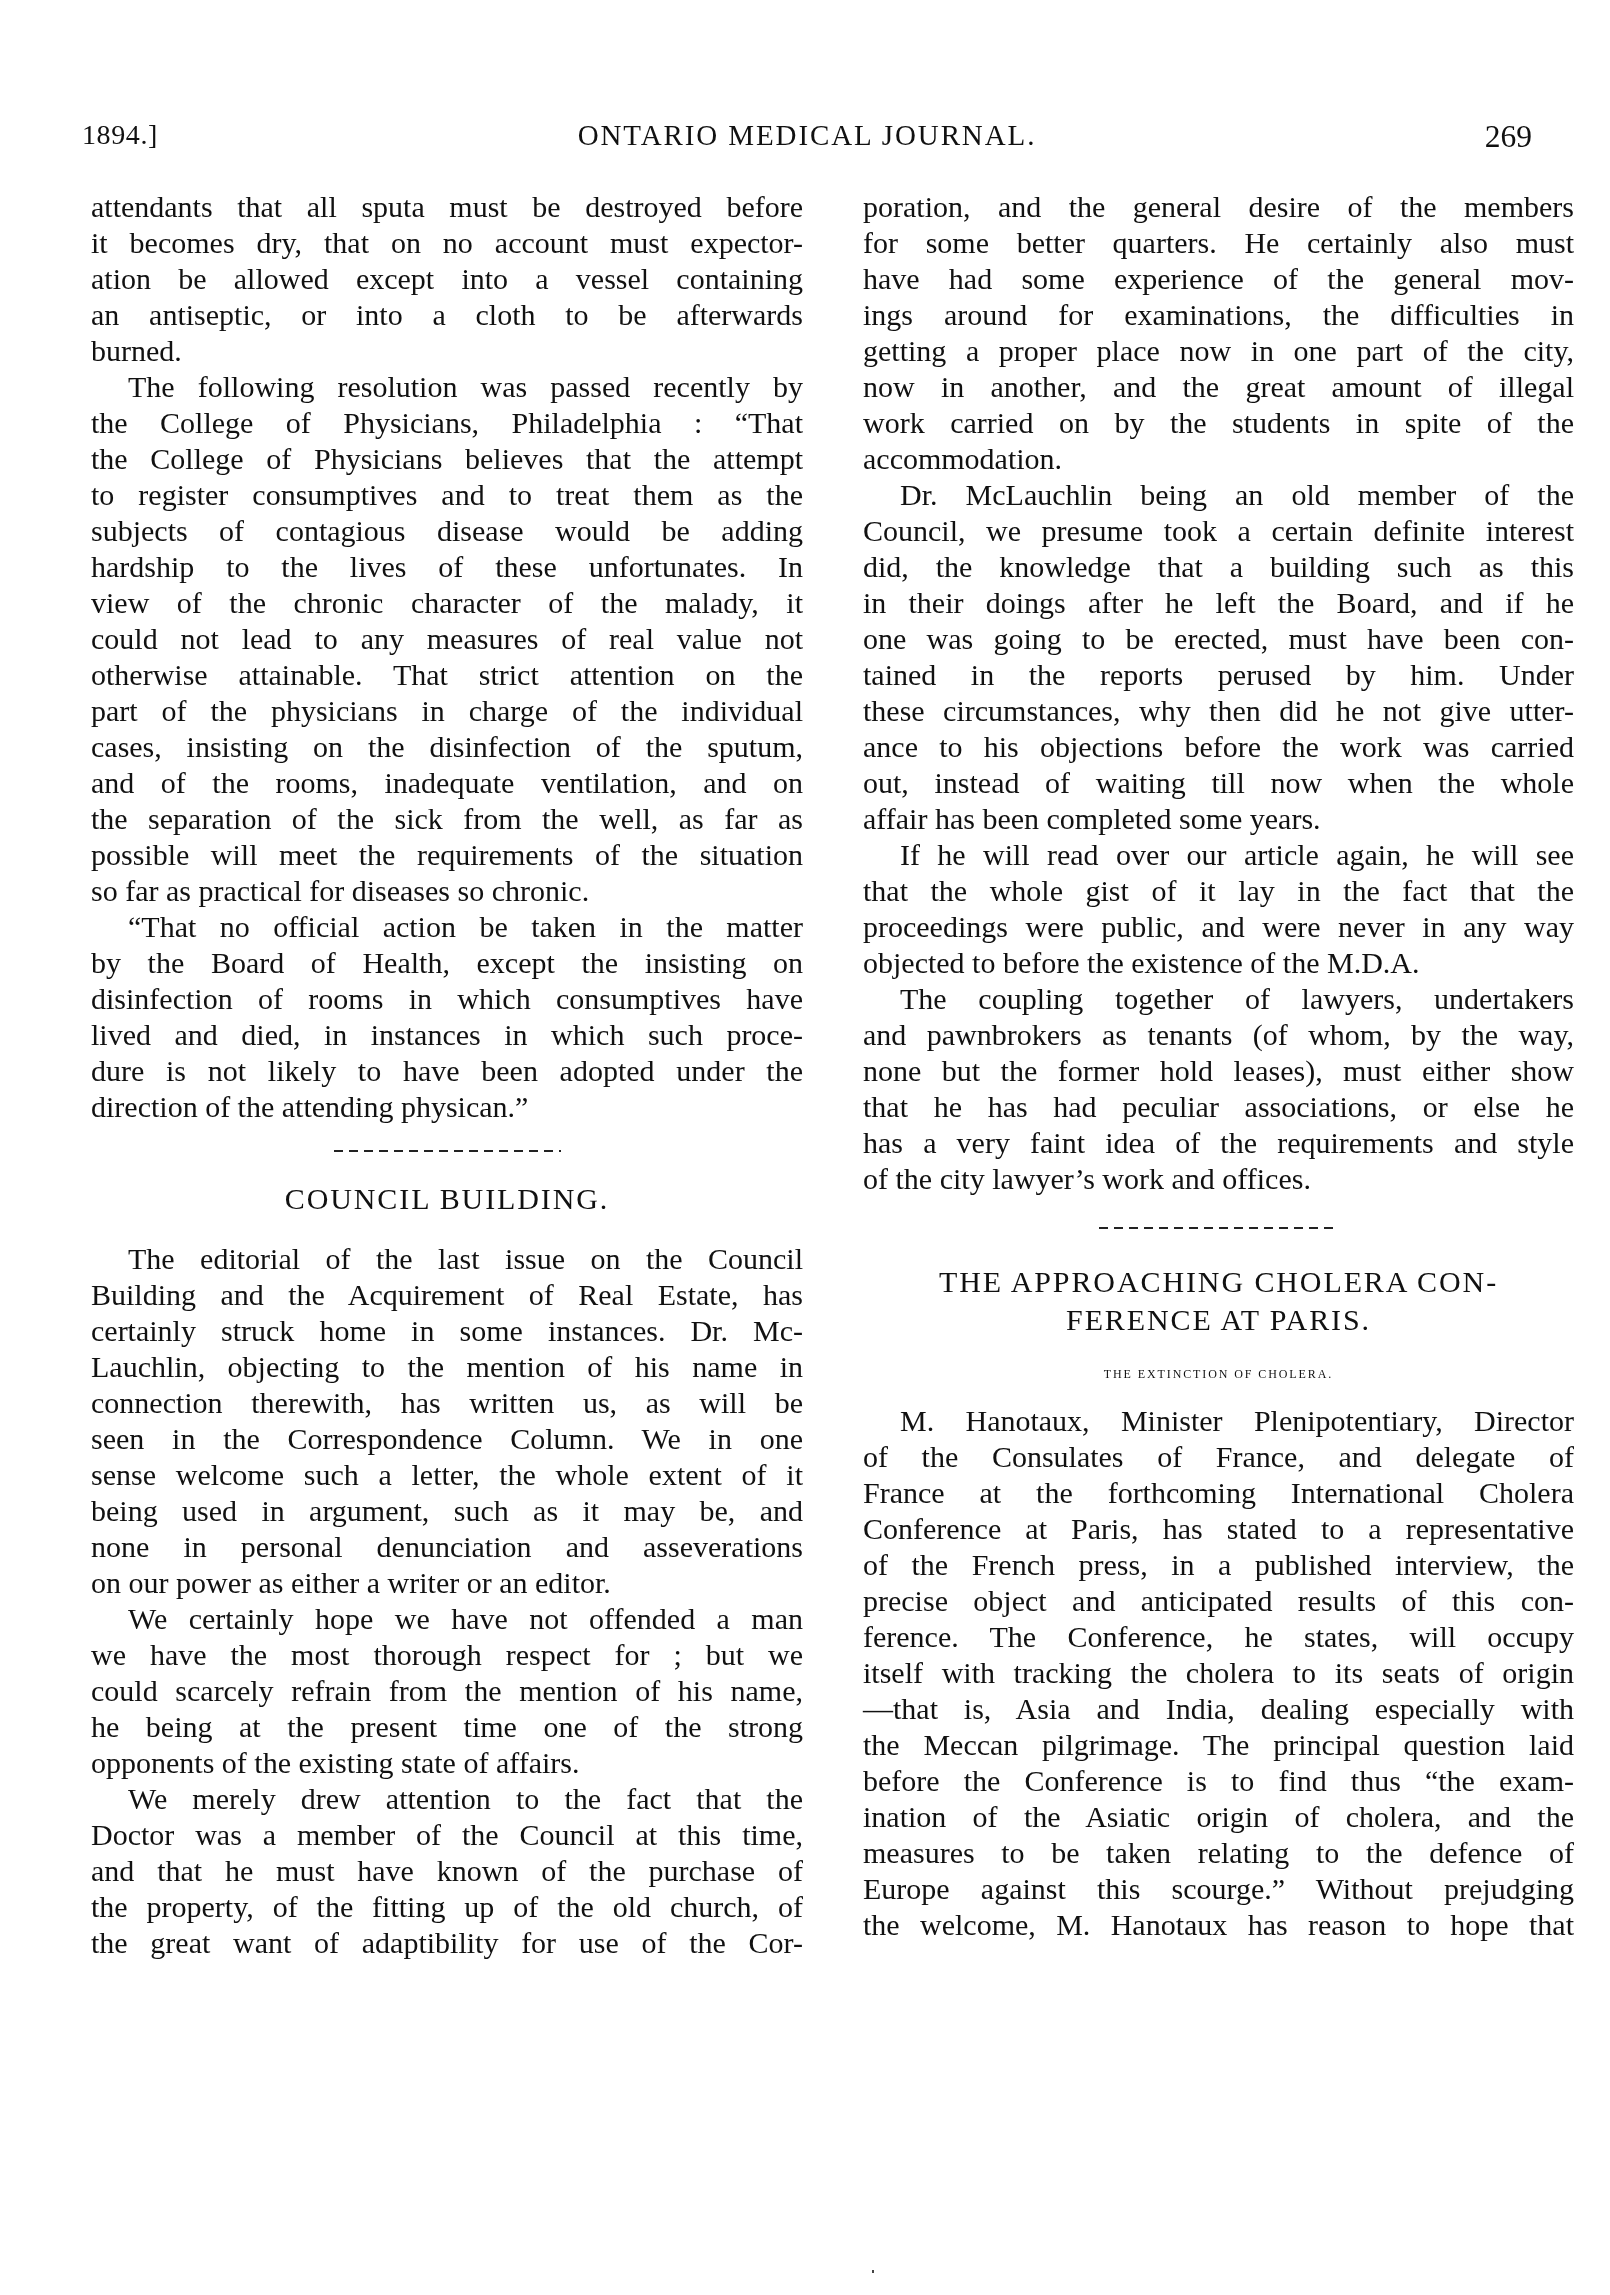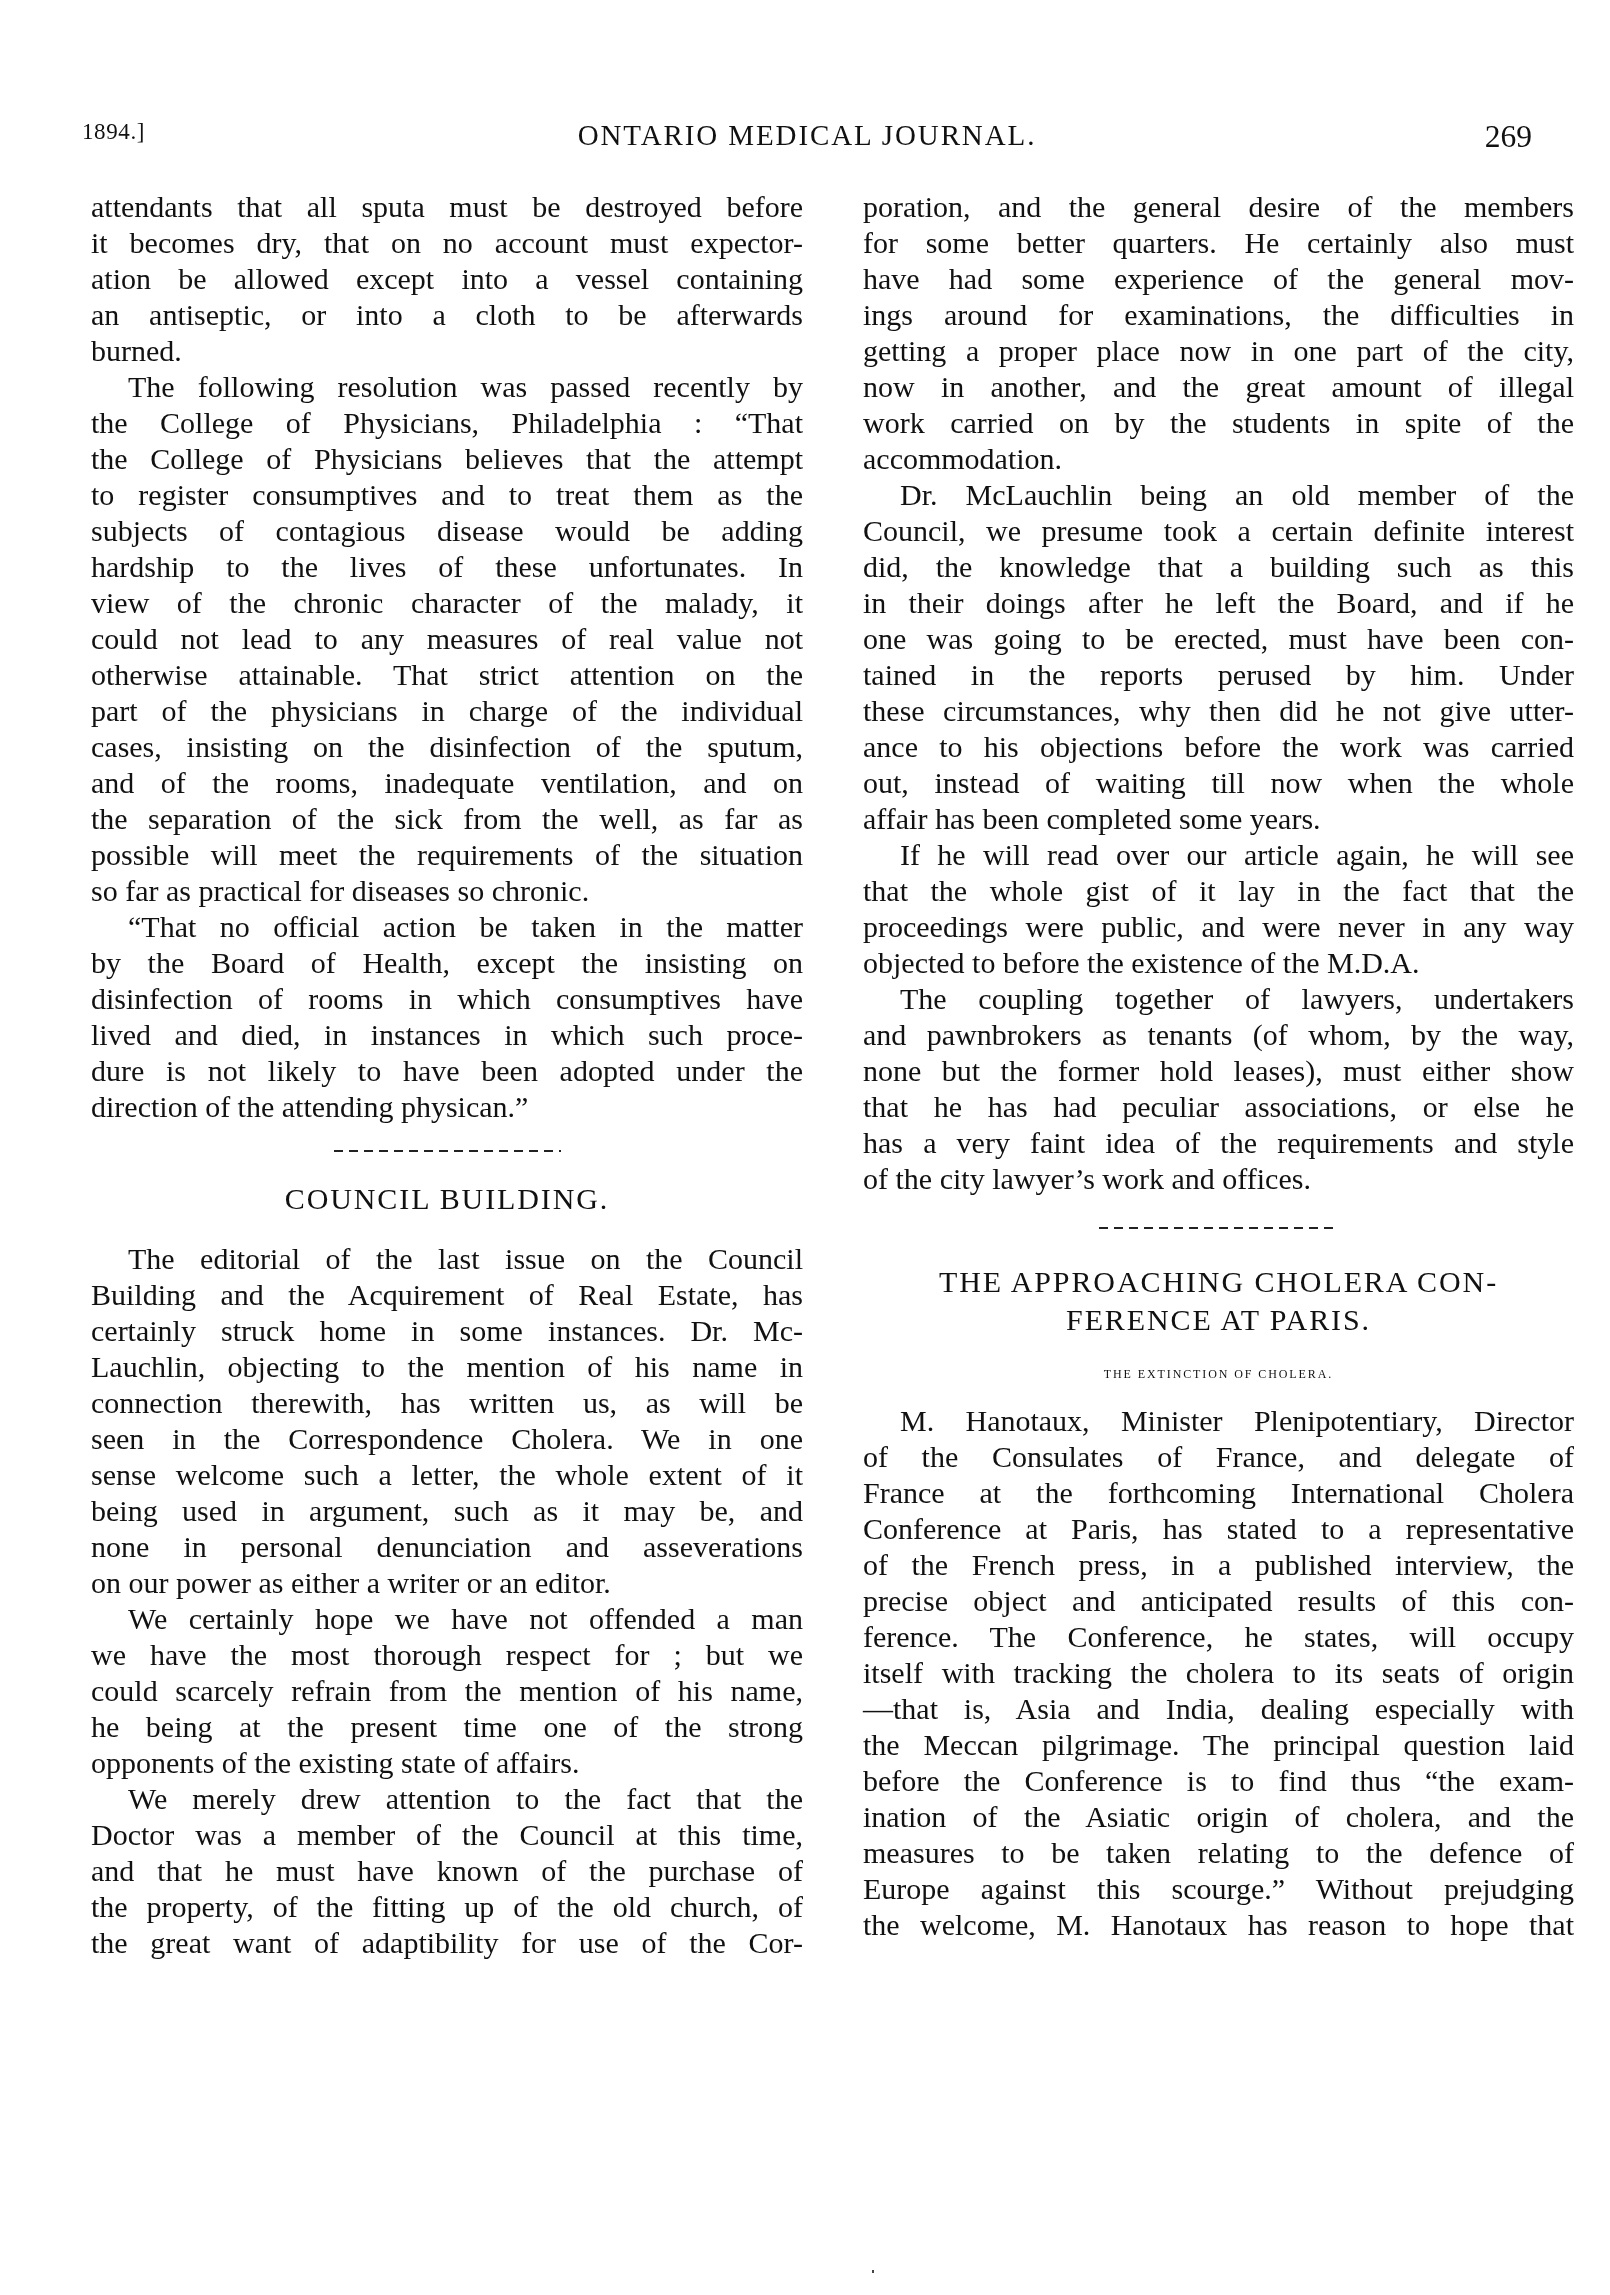--- a/index.html
+++ b/index.html
@@ -19,21 +19,21 @@
     position: absolute;
     top: 119px;
     left: 82px;
     width: 1450px;
     height: 44px;
   }
   .hdr-year {
     position: absolute;
     left: 0;
     top: 0;
-    font-size: 23px;
+    font-size: 28px;
     letter-spacing: 0.6px;
   }
   .hdr-title {
     position: absolute;
     left: 0;
     right: 0;
     top: 0;
     text-align: center;
     font-size: 29px;
     letter-spacing: 1.9px;
@@ -147,21 +147,21 @@
   <span class="rule"></span>
 
   <div class="section-heading">COUNCIL BUILDING.</div>
 
   <p>
     <span class="line" style="padding-left:37px">The editorial of the last issue on the Council</span>
     <span class="line">Building and the Acquirement of Real Estate, has</span>
     <span class="line">certainly struck home in some instances. Dr. Mc-</span>
     <span class="line">Lauchlin, objecting to the mention of his name in</span>
     <span class="line">connection therewith, has written us, as will be</span>
-    <span class="line">seen in the Correspondence Cholera. We in one</span>
+    <span class="line">seen in the Correspondence Column. We in one</span>
     <span class="line">sense welcome such a letter, the whole extent of it</span>
     <span class="line">being used in argument, such as it may be, and</span>
     <span class="line">none in personal denunciation and asseverations</span>
     <span class="line last">on our power as either a writer or an editor.</span>
   </p>
   <p>
     <span class="line" style="padding-left:37px">We certainly hope we have not offended a man</span>
     <span class="line">we have the most thorough respect for ; but we</span>
     <span class="line">could scarcely refrain from the mention of his name,</span>
     <span class="line">he being at the present time one of the strong</span>

